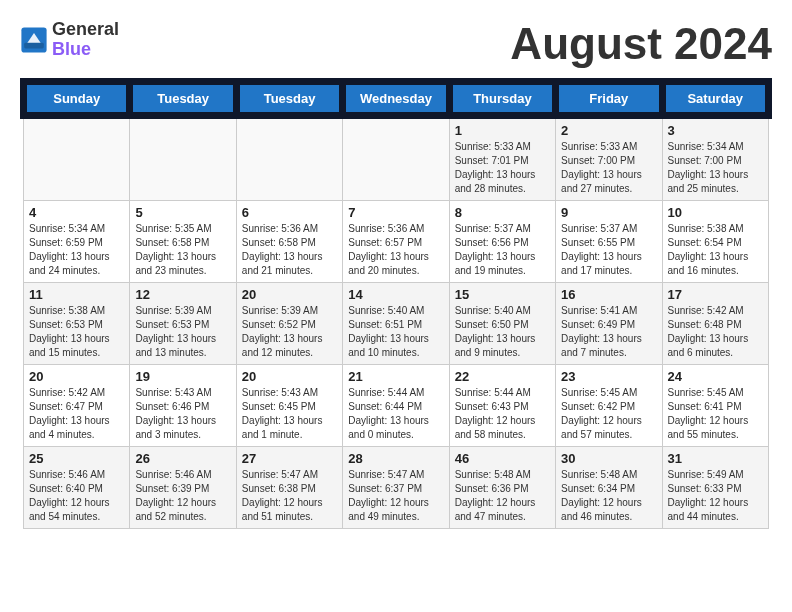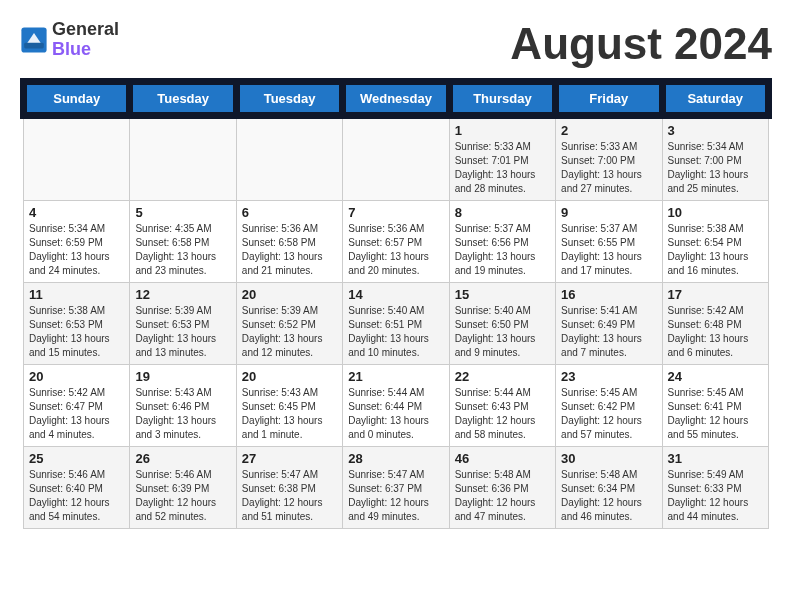--- a/index.html
+++ b/index.html
@@ -151,21 +151,21 @@
       <tr>
         <td>
           <span class="day-num">4</span>
           <div class="day-info" style="white-space: pre-line;">Sunrise: 5:34 AM
 Sunset: 6:59 PM
 Daylight: 13 hours
 and 24 minutes.</div>
         </td>
         <td>
           <span class="day-num">5</span>
-          <div class="day-info" style="white-space: pre-line;">Sunrise: 4:35 AM
+          <div class="day-info" style="white-space: pre-line;">Sunrise: 5:35 AM
 Sunset: 6:58 PM
 Daylight: 13 hours
 and 23 minutes.</div>
         </td>
         <td>
           <span class="day-num">6</span>
           <div class="day-info" style="white-space: pre-line;">Sunrise: 5:36 AM
 Sunset: 6:58 PM
 Daylight: 13 hours
 and 21 minutes.</div>

